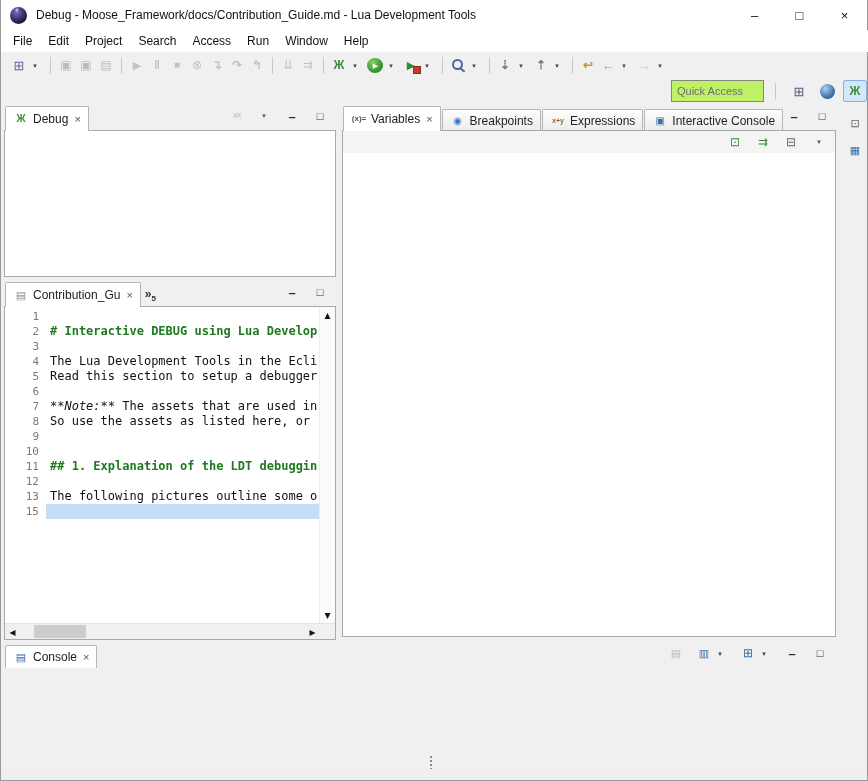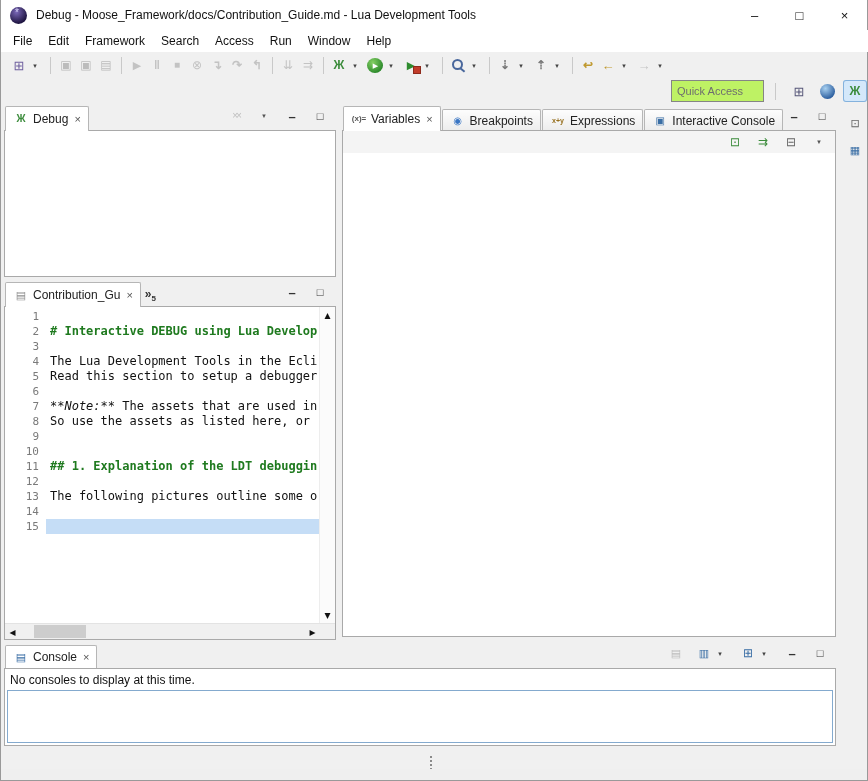--- a/index.html
+++ b/index.html
@@ -102,21 +102,21 @@
   <div class="win-controls">
     <span class="win-btn">–</span>
     <span class="win-btn">□</span>
     <span class="win-btn">×</span>
   </div>
 </div>
 
 <div class="menubar">
     <span class="menu-item">File</span>
     <span class="menu-item">Edit</span>
-    <span class="menu-item">Framework</span>
+    <span class="menu-item">Project</span>
     <span class="menu-item">Search</span>
     <span class="menu-item">Access</span>
     <span class="menu-item">Run</span>
     <span class="menu-item">Window</span>
     <span class="menu-item">Help</span>
   </div>
 <div class="toolbar">
     <span class="tbtn">
       <span class="ticon icon-new-wizard-icon" style="color: rgb(111, 96, 159); font-size: 13px;">⊞</span>
       <span class="ticon icon-dropdown-arrow-icon" style="color: rgb(68, 68, 68); font-size: 7px;">▾</span>
@@ -314,24 +314,20 @@
             <span class="code"><span class="seg seg-header">## 1. Explanation of the LDT debuggin</span></span>
           </div>
           <div class="ed-row">
             <span class="gut">12</span>
             <span class="code"></span>
           </div>
           <div class="ed-row">
             <span class="gut">13</span>
             <span class="code"><span class="seg seg-plain">The following pictures outline some o</span></span>
           </div>
-          <div class="ed-row">
-            <span class="gut">14</span>
-            <span class="code"></span>
-          </div>
           <div class="ed-row current">
             <span class="gut">15</span>
             <span class="code"></span>
           </div>
         </div>
       <div class="ed-vscroll">
         <span class="sarr">▴</span>
         <span class="sarr">▾</span>
       </div>
     </div>
@@ -417,24 +413,20 @@
           <span class="ticon icon-dropdown-arrow-icon" style="color: rgb(68, 68, 68); font-size: 7px;">▾</span>
         </span>
         <span class="act-btn">
           <span class="ticon icon-minimize-icon" style="color: rgb(51, 51, 51); font-size: 13px; font-weight: bold;">–</span>
         </span>
         <span class="act-btn">
           <span class="ticon icon-maximize-icon" style="color: rgb(51, 51, 51); font-size: 11px; font-weight: bold;">□</span>
         </span>
       </div>
   </div>
-  <div class="panel-body">
-    <div class="console-msg">No consoles to display at this time.</div>
-    <div class="console-text"></div>
-  </div>
 </div>
 
 <div class="side-strip">
     <span class="strip-btn">
       <span class="ticon icon-restore-view-icon" style="color: rgb(102, 102, 102); font-size: 11px;">⊡</span>
     </span>
     <span class="strip-btn">
       <span class="ticon icon-restore-editor-area-icon" style="color: rgb(58, 110, 165); font-size: 11px;">▦</span>
     </span>
   </div>

